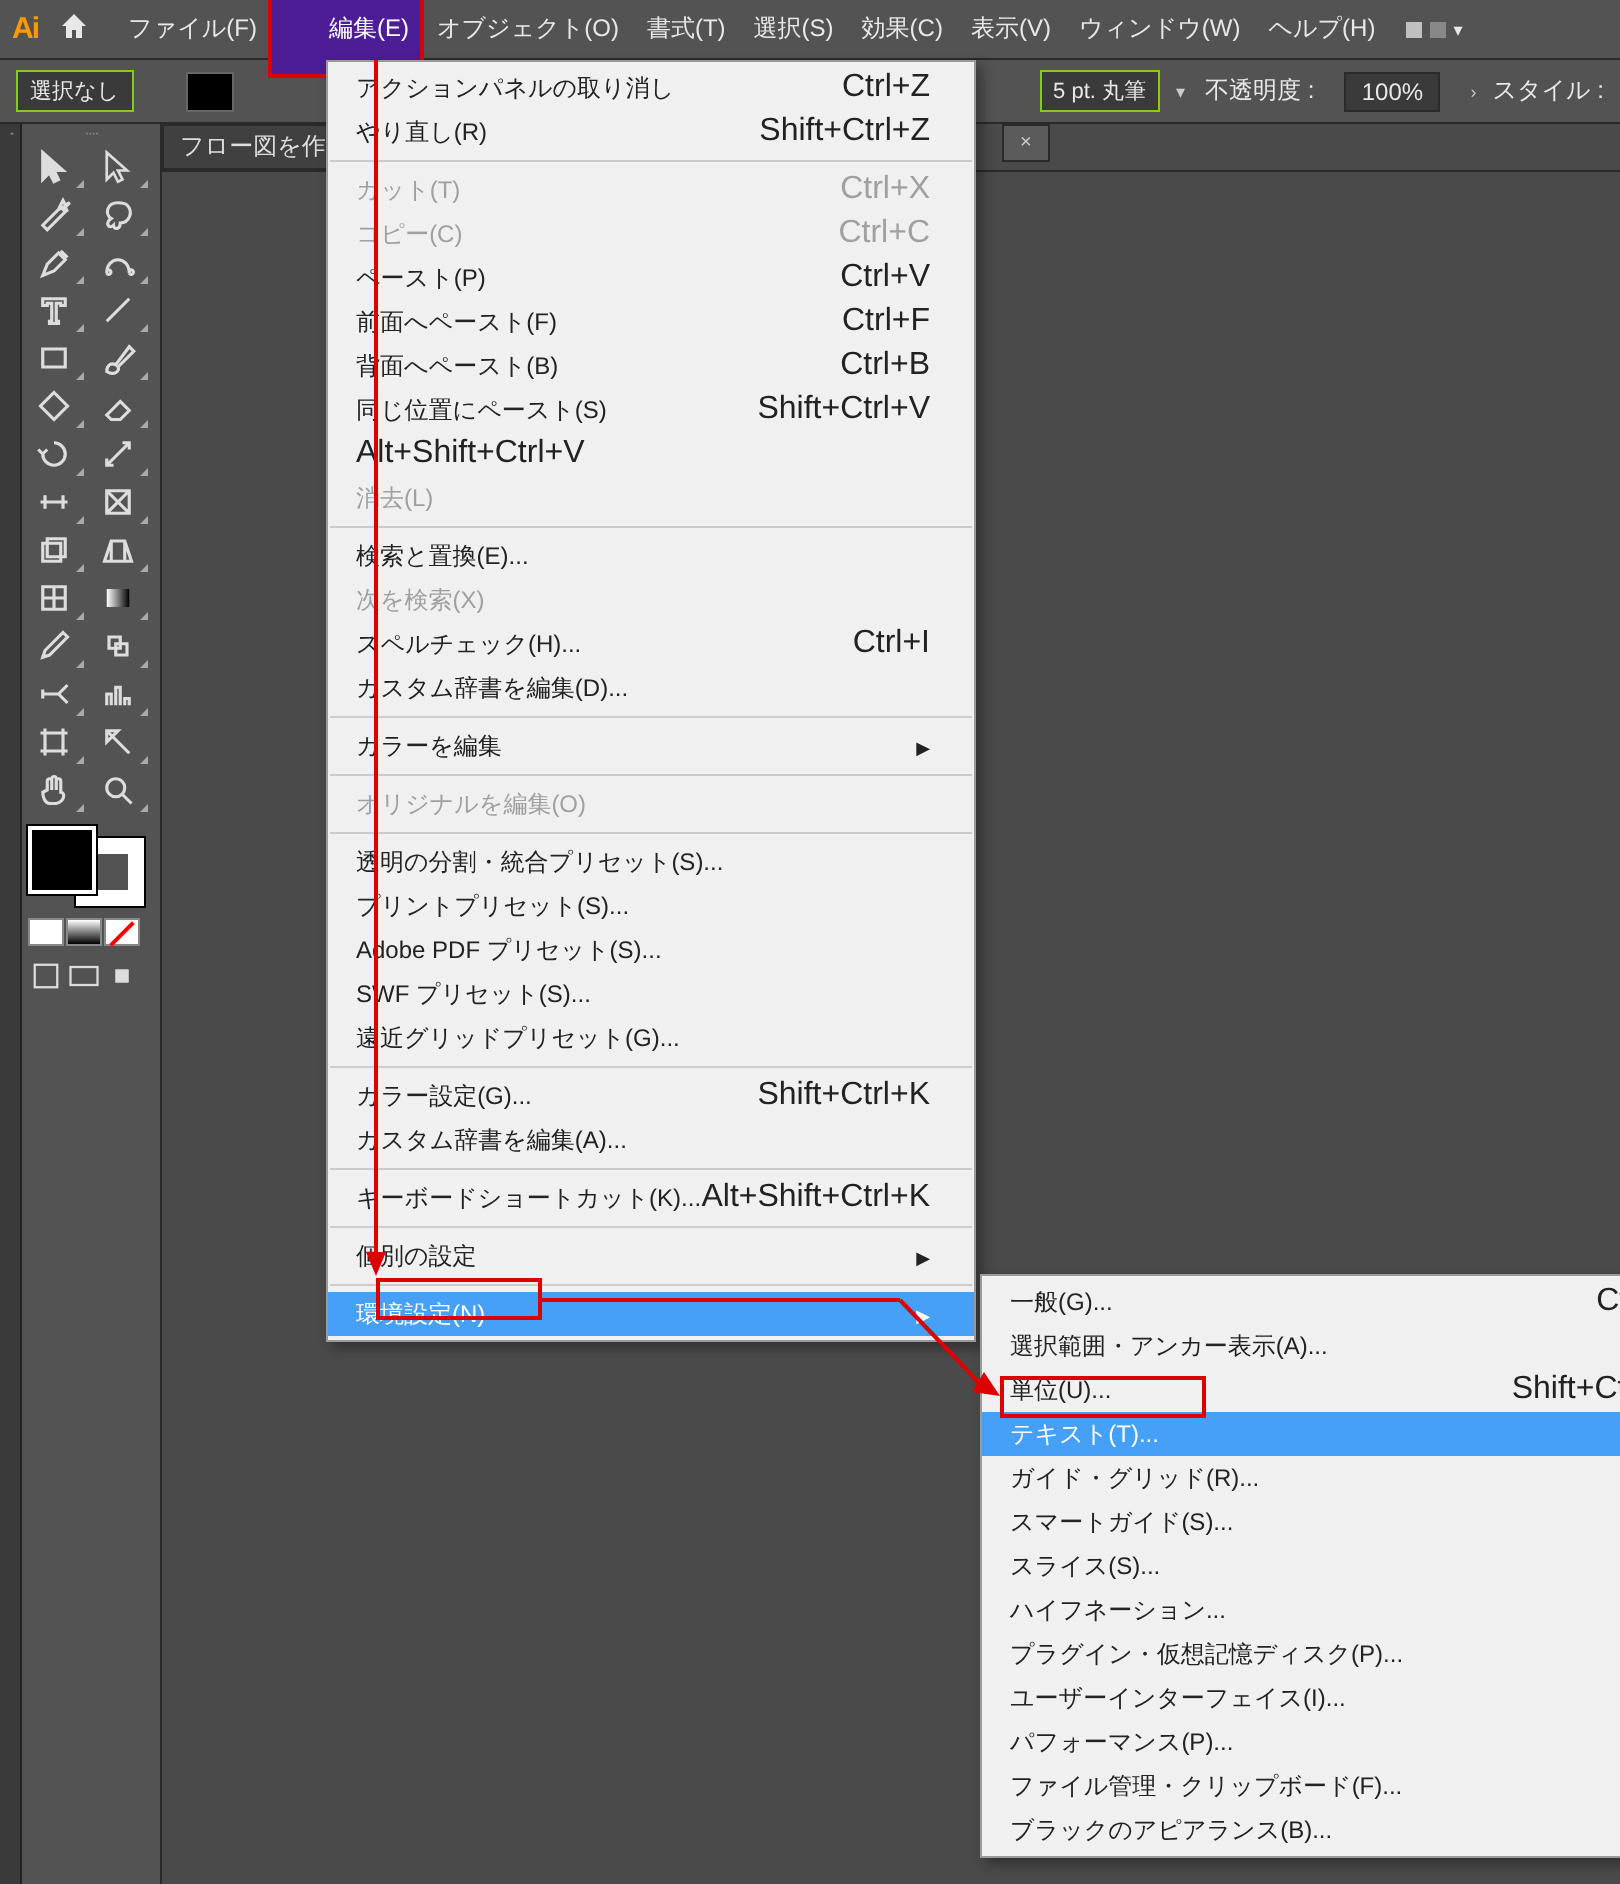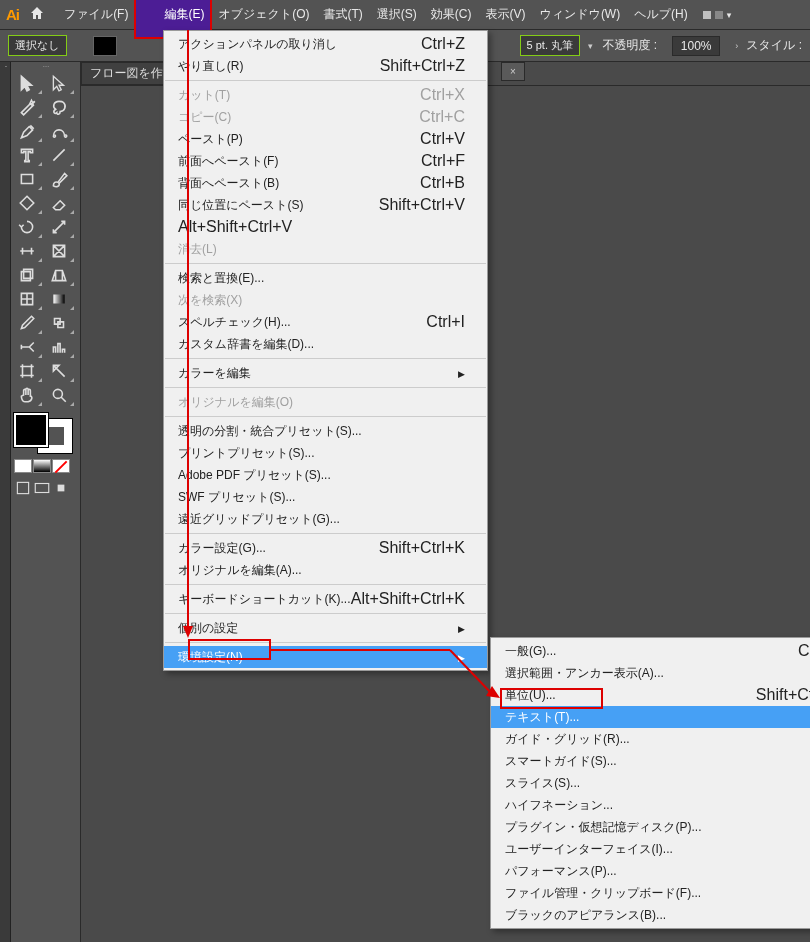--- a/index.html
+++ b/index.html
@@ -593,21 +593,21 @@
     </div>
     <div class="mi">
       <span>遠近グリッドプリセット(G)...</span>
     </div>
     <div class="sep"></div>
     <div class="mi">
       <span>カラー設定(G)...</span>
       <span class="sc">Shift+Ctrl+K</span>
     </div>
     <div class="mi">
-      <span>オリジナルを編集(A)...</span>
+      <span>カスタム辞書を編集(A)...</span>
     </div>
     <div class="sep"></div>
     <div class="mi">
       <span>キーボードショートカット(K)...</span>
       <span class="sc">Alt+Shift+Ctrl+K</span>
     </div>
     <div class="sep"></div>
     <div class="mi">
       <span>個別の設定</span>
       <span class="arr"></span>

